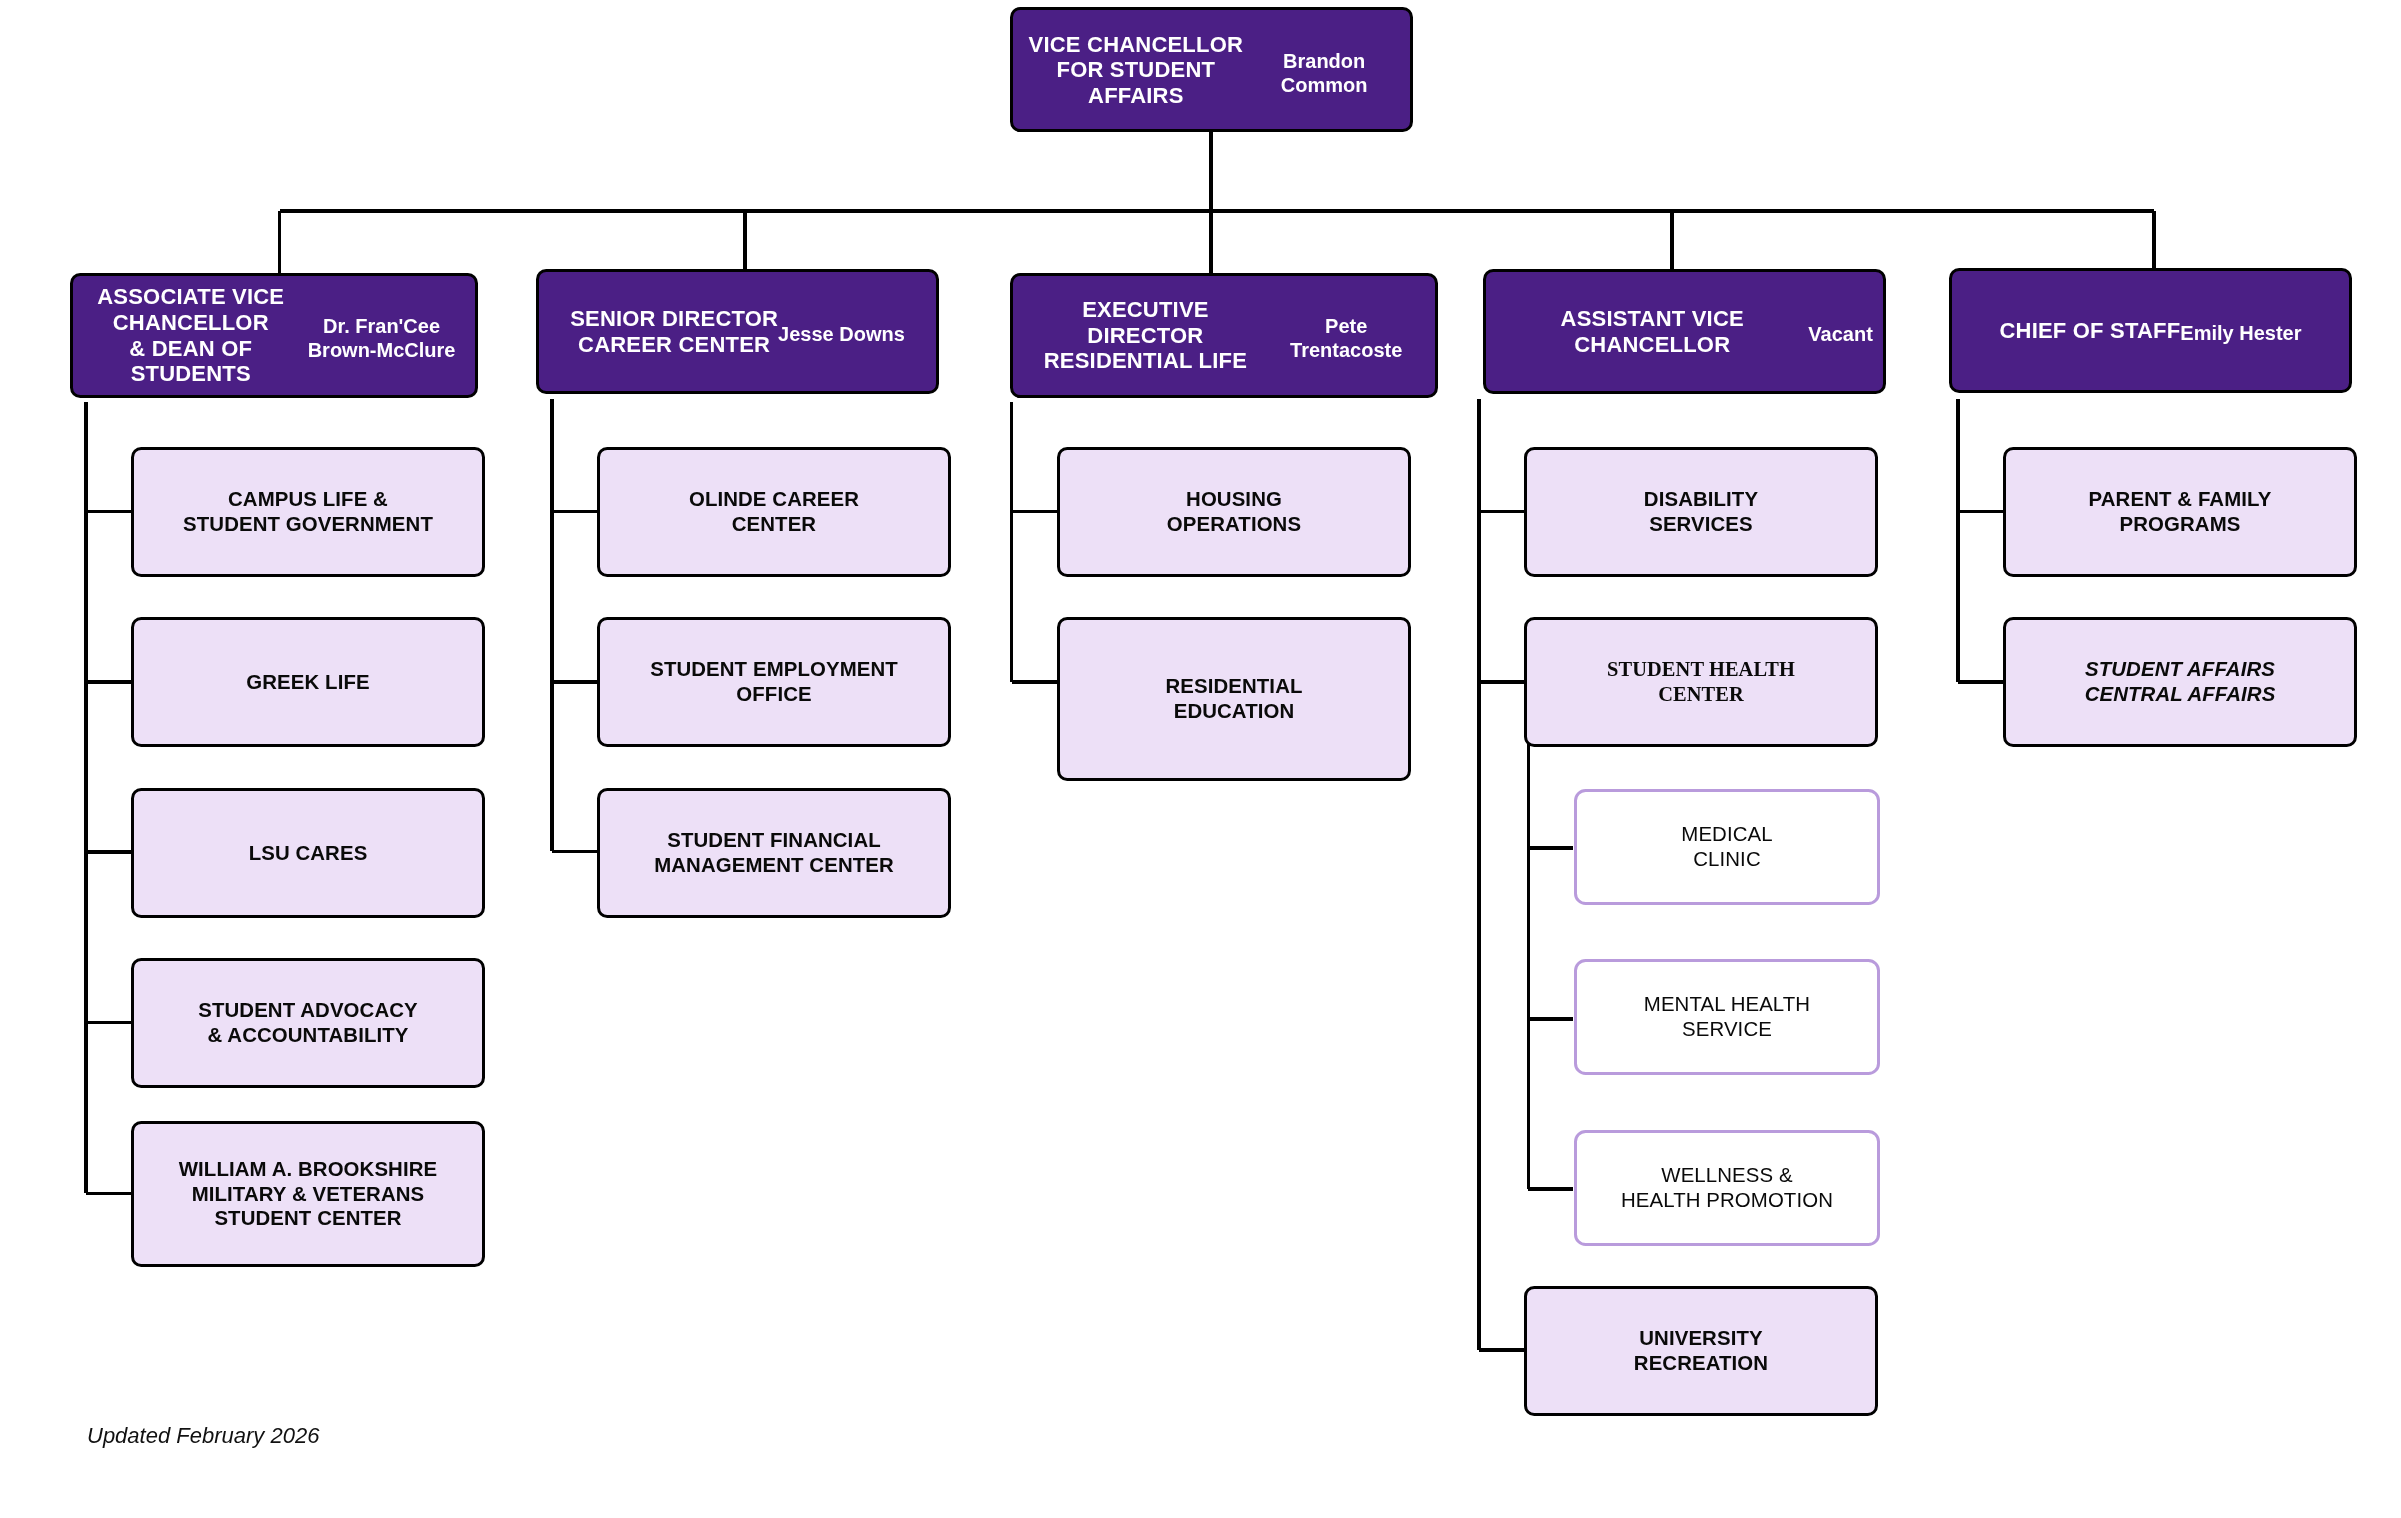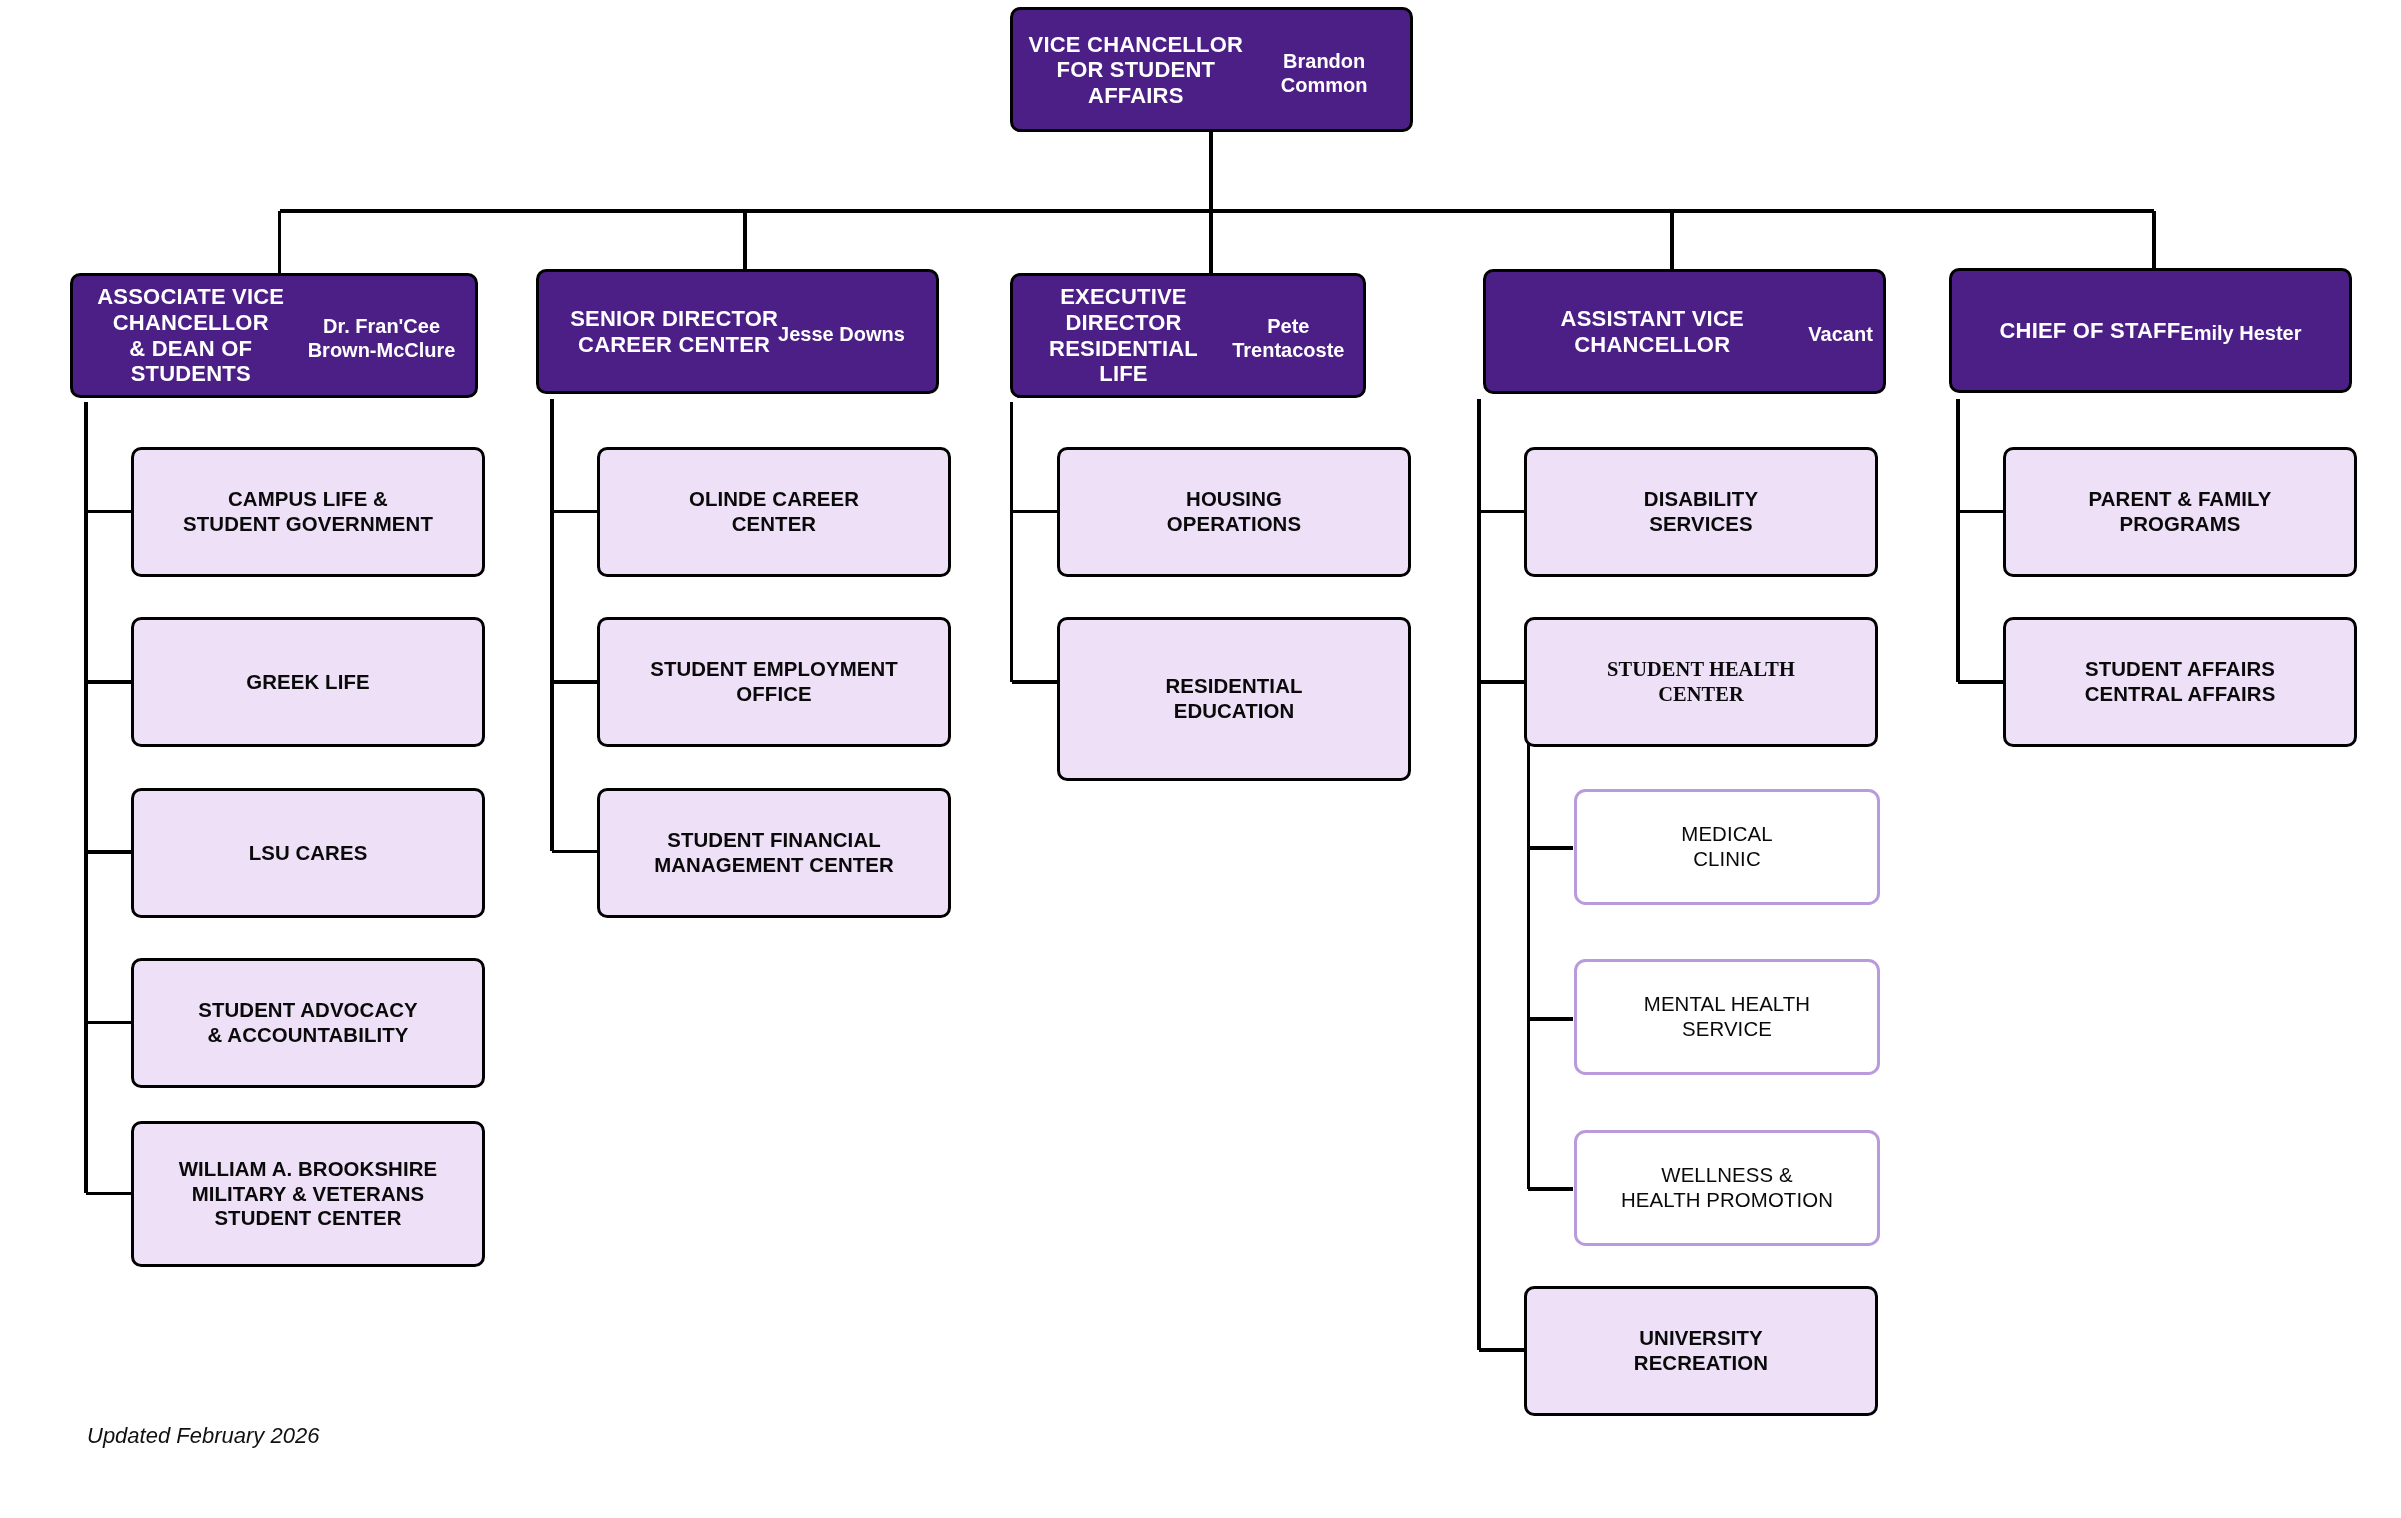--- a/index.html
+++ b/index.html
@@ -122,21 +122,21 @@
   </div>
 
   <div class="node exec" style="left:536px;top:269px;width:403px;height:125px;">
     <div class="t">
       <span>SENIOR DIRECTOR</span><br>
       <span>CAREER CENTER</span>
     </div>
     <div class="n">Jesse Downs</div>
   </div>
 
-  <div class="node exec" style="left:1010px;top:273px;width:356px;height:125px;">
+  <div class="node exec" style="left:1010px;top:273px;width:428px;height:125px;">
     <div class="t">
       <span>EXECUTIVE DIRECTOR</span><br>
       <span>RESIDENTIAL LIFE</span>
     </div>
     <div class="n">Pete Trentacoste</div>
   </div>
 
   <div class="node exec" style="left:1483px;top:269px;width:403px;height:125px;">
     <div class="t">
       <span>ASSISTANT VICE CHANCELLOR</span>
@@ -262,21 +262,21 @@
     </div>
   </div>
 
   <div class="node unit" style="left:2003px;top:447px;width:354px;height:130px;">
     <div class="t">
       <span>PARENT &amp; FAMILY</span><br>
       <span>PROGRAMS</span>
     </div>
   </div>
 
-  <div class="node unit" style="left:2003px;top:617px;width:354px;height:130px;">
+  <div class="node unit" style="left:2003px;top:617px;width:354px;height:130px;font-style:italic;">
     <div class="t">
       <span>STUDENT AFFAIRS</span><br>
       <span>CENTRAL AFFAIRS</span>
     </div>
   </div>
 
   <div class="footer" style="left:87px;top:1423px;">Updated February 2026</div>
 
 </div>
 

